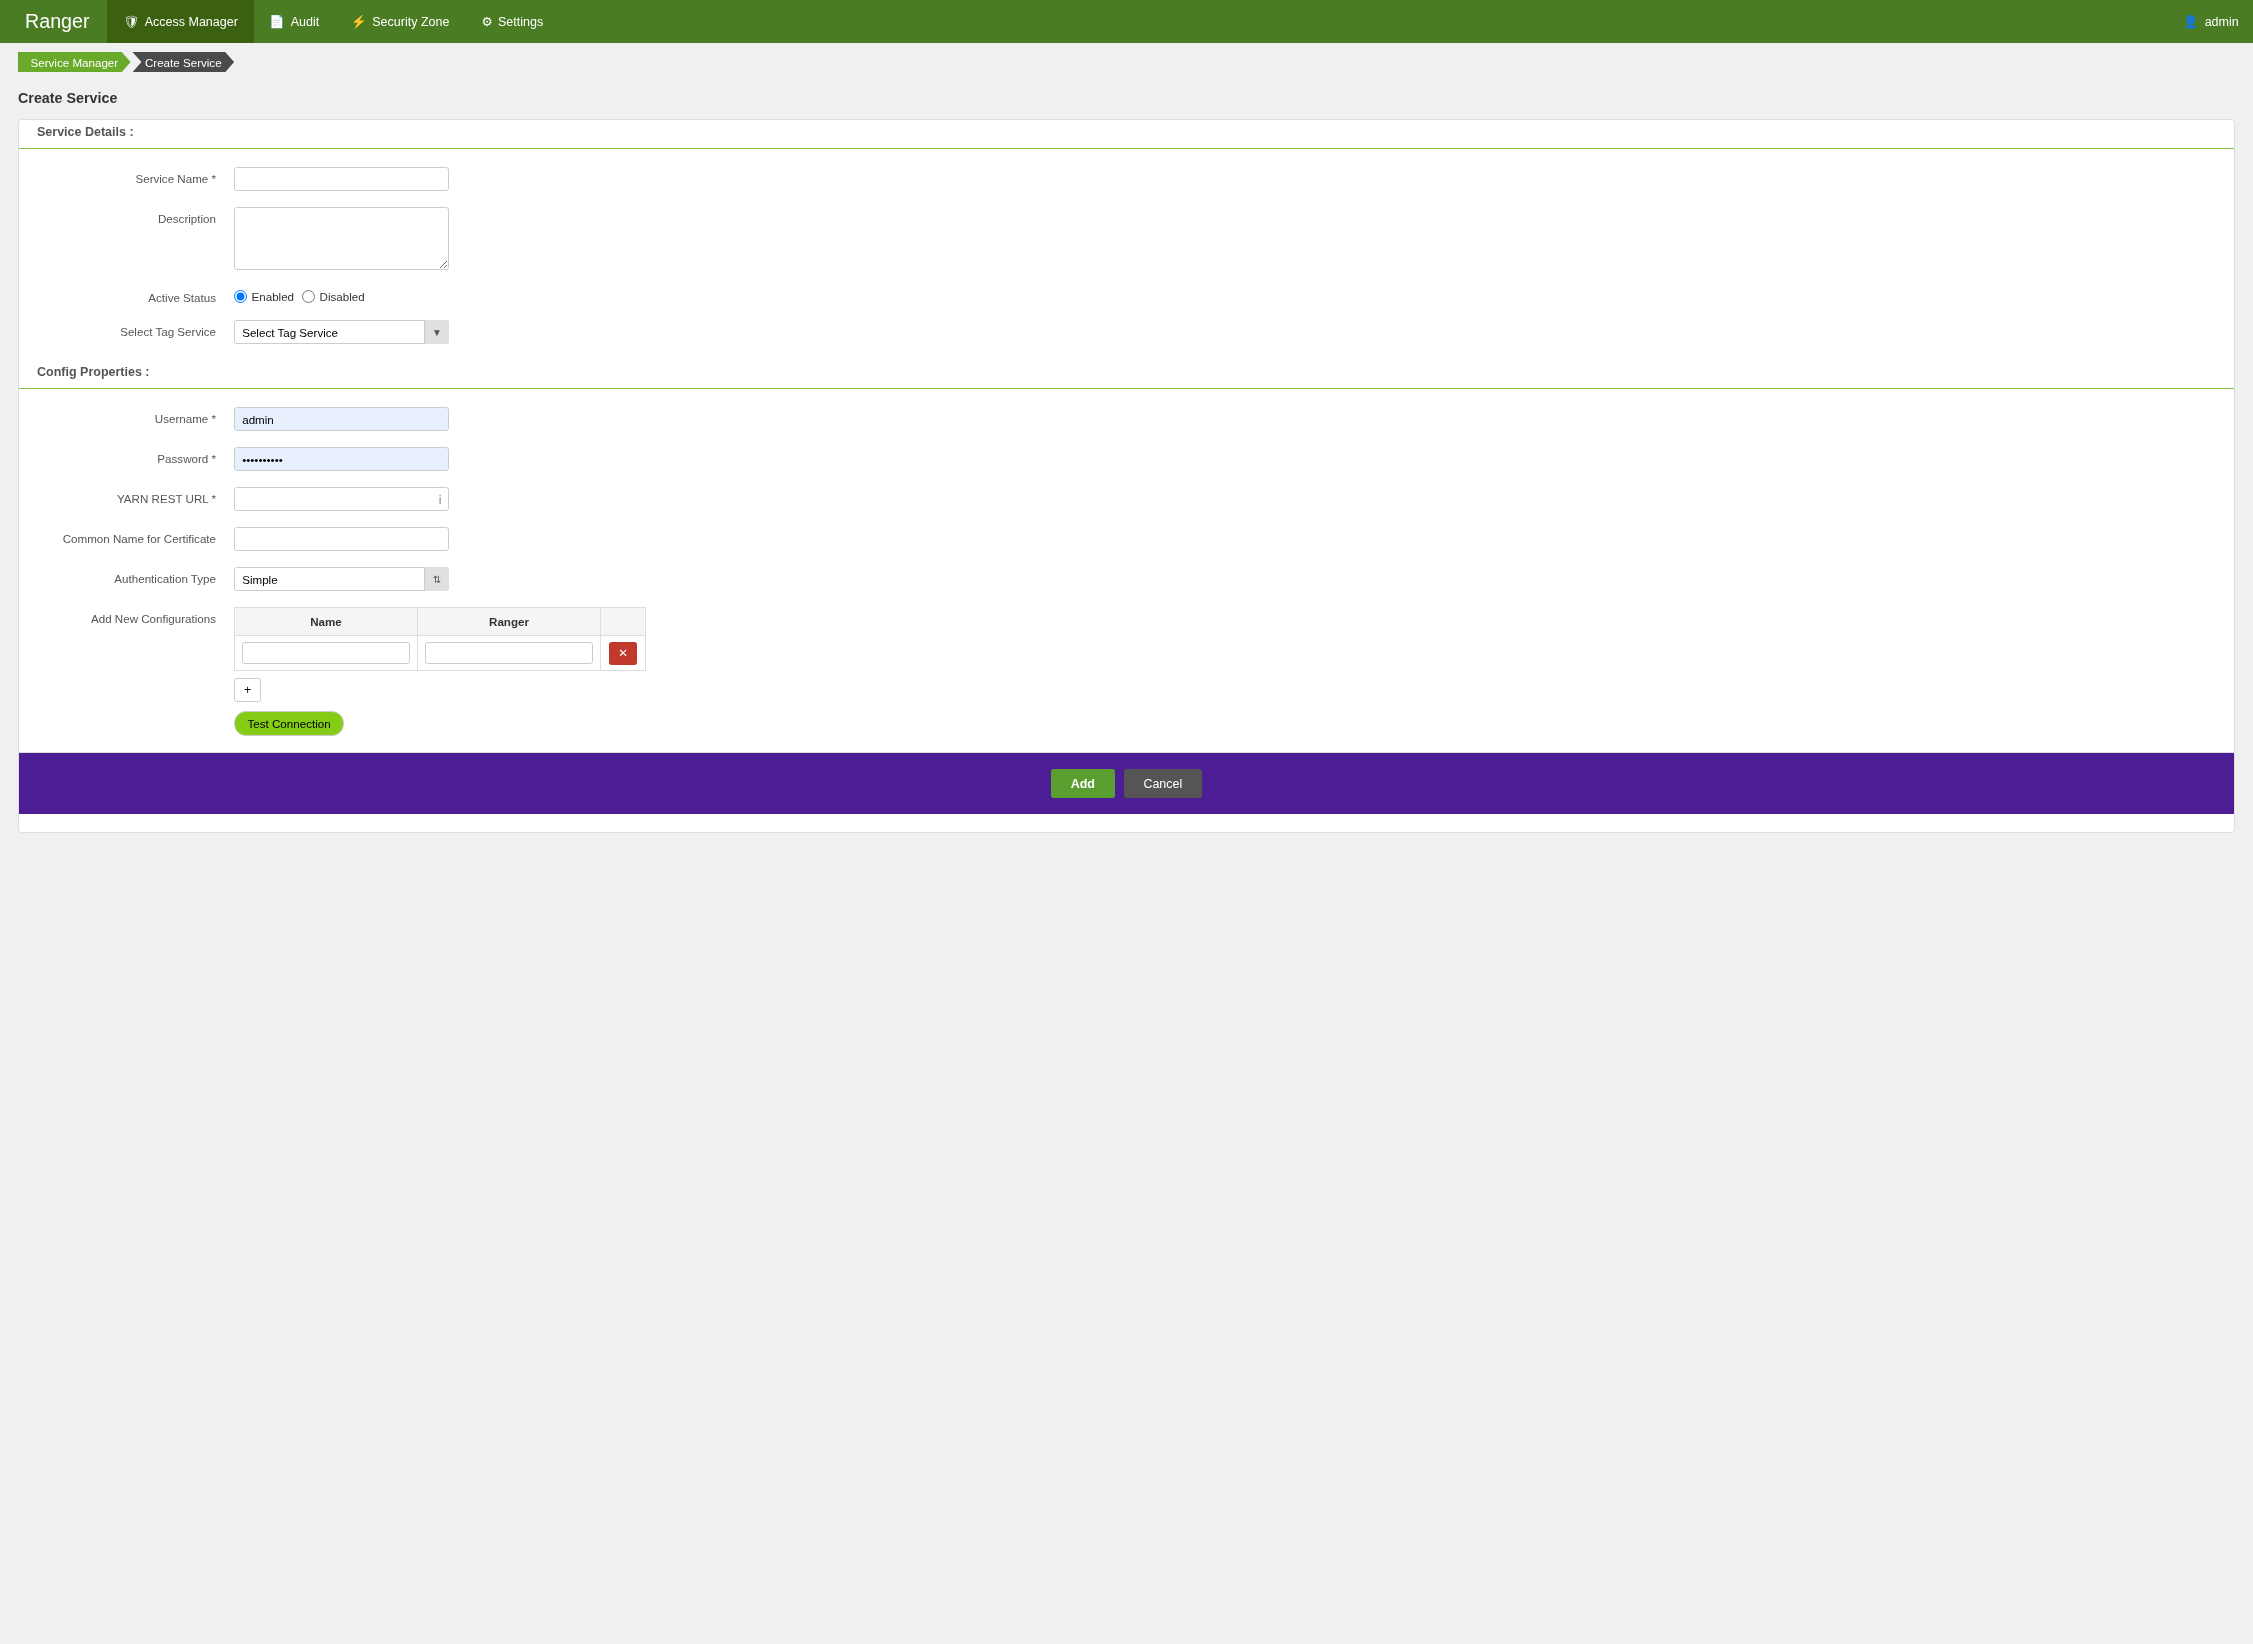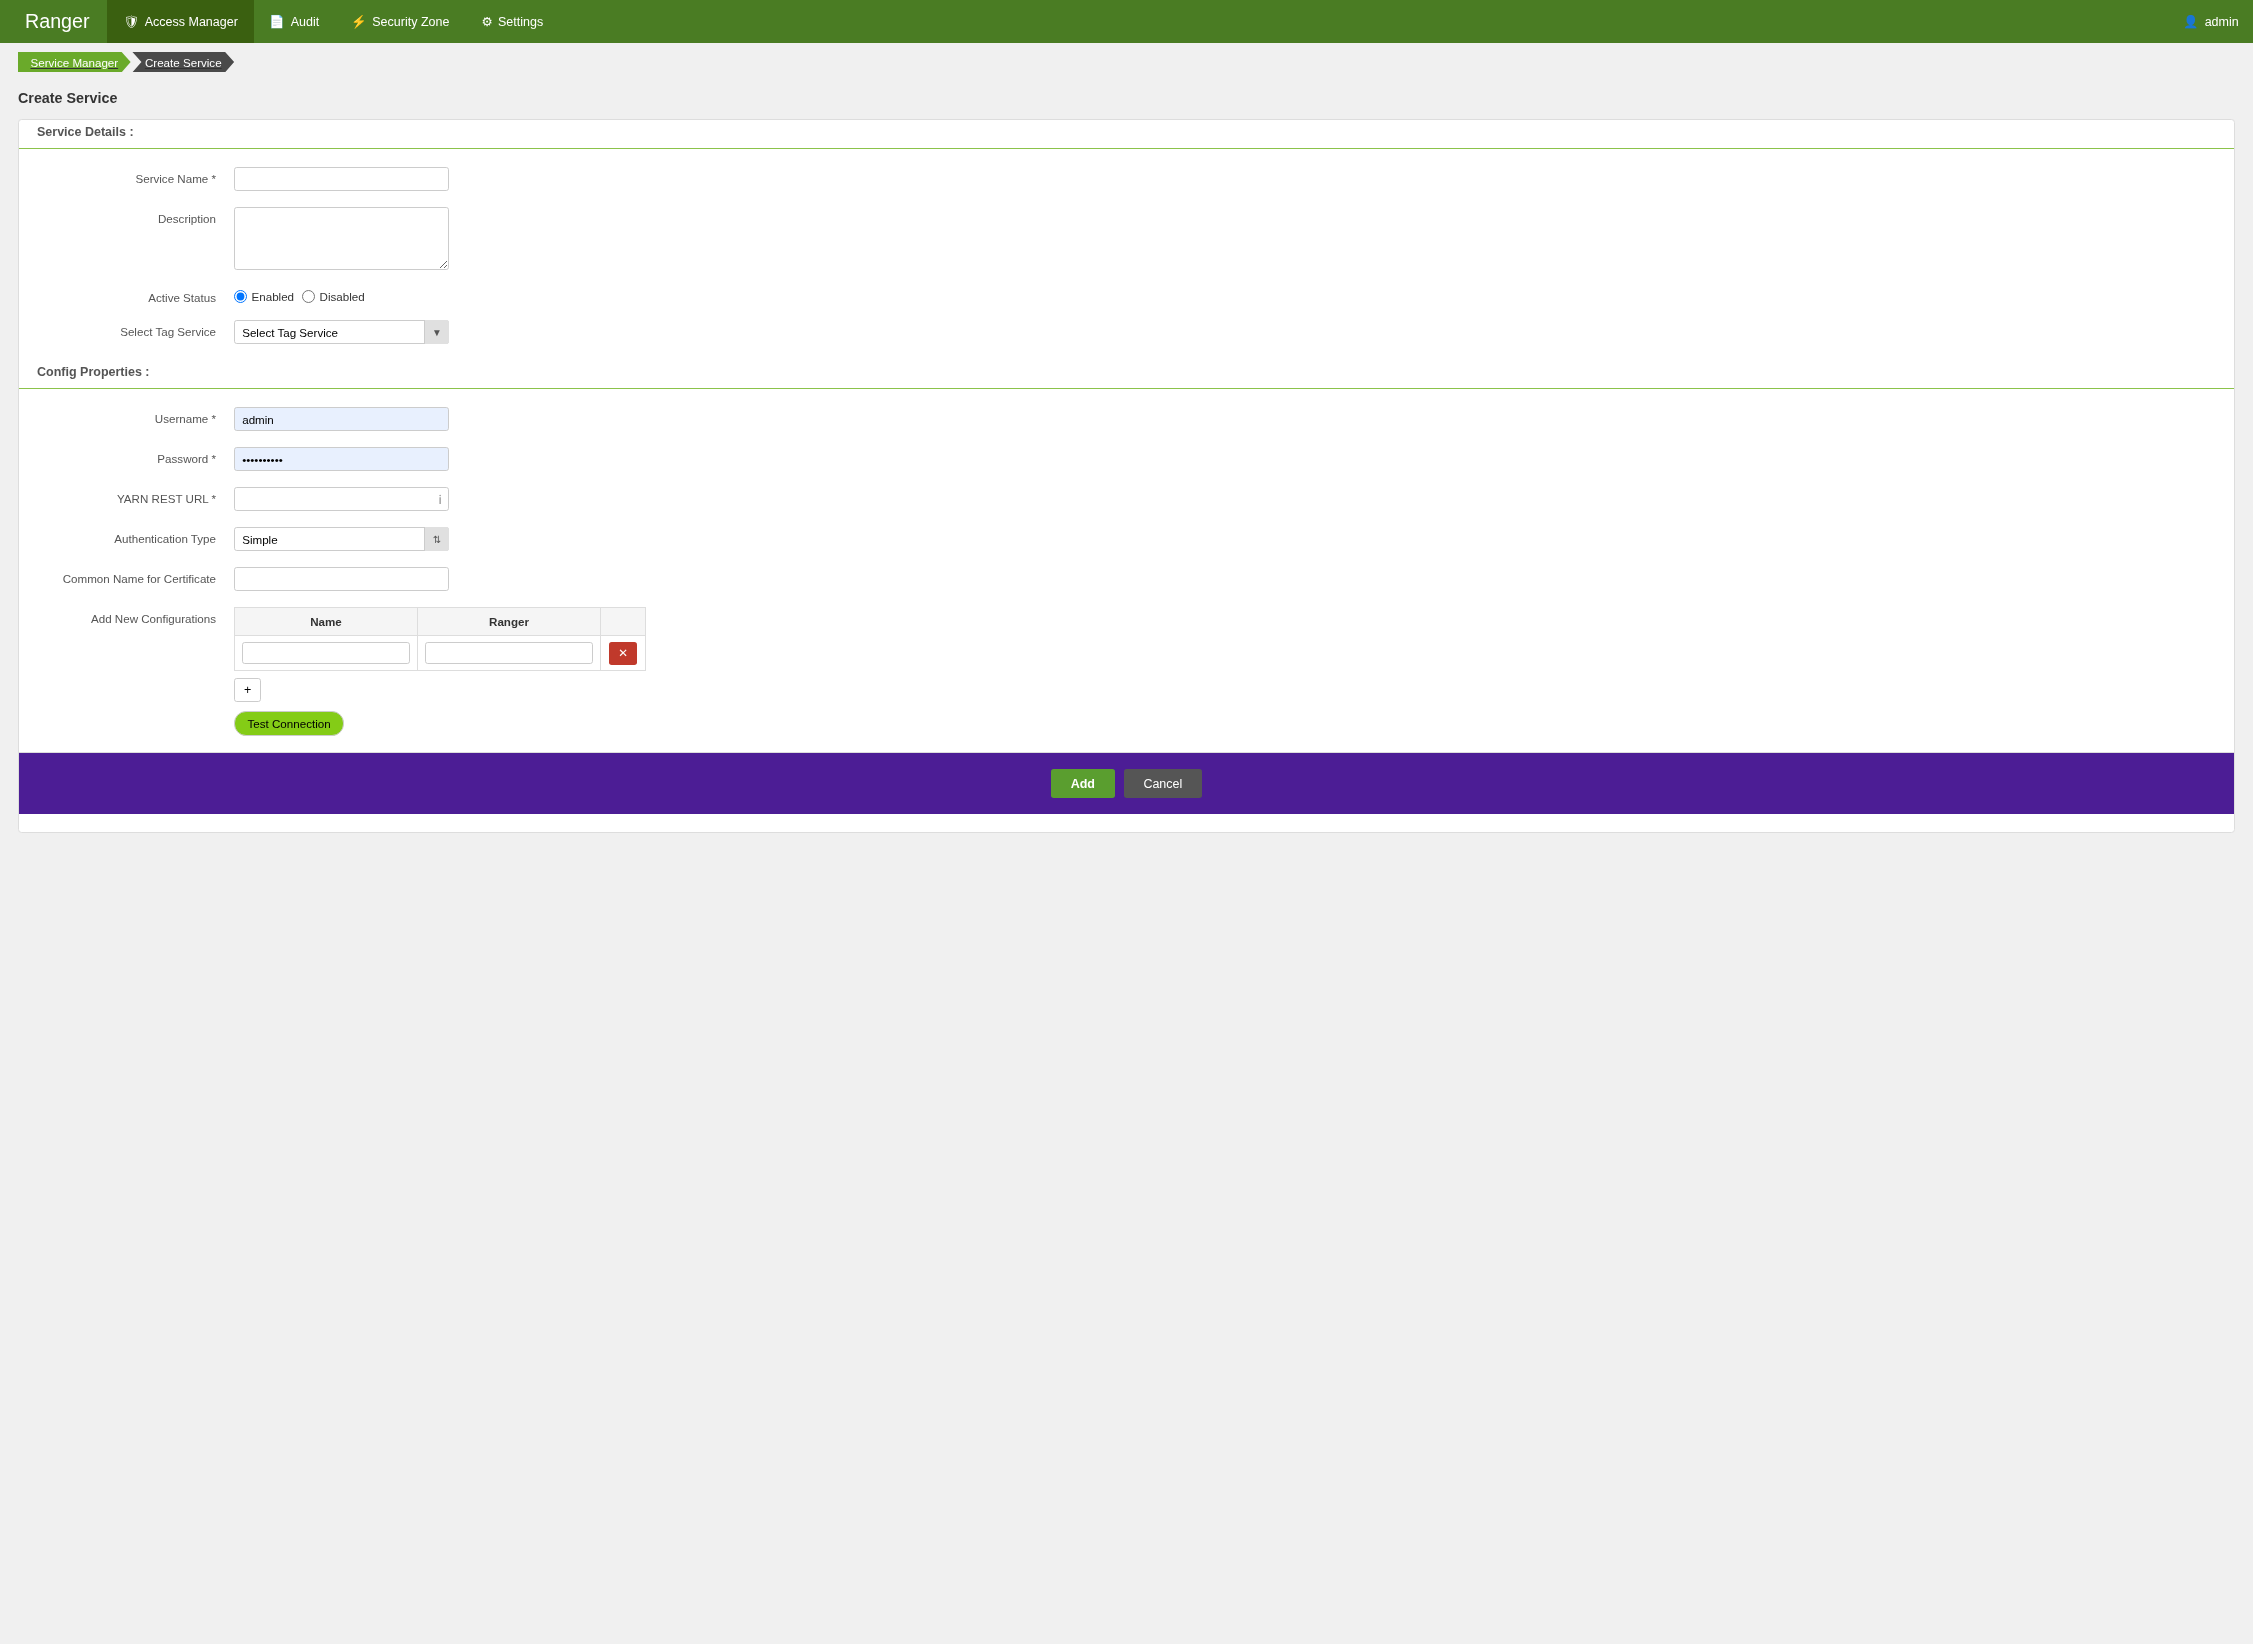--- a/index.html
+++ b/index.html
@@ -44,21 +44,20 @@
       color: white;
       cursor: pointer;
     }
 
     
     .breadcrumb {
       display: flex;
       align-items: center;
       padding: 9px 18px;
       background: #f0f0f0;
-      text-decoration: underline;
     }
     .breadcrumb-item {
       background: #6aaa2a;
       color: white;
       padding: 3.6px 12.5px;
       font-size: 11.6px;
       cursor: pointer;
       position: relative;
       clip-path: polygon(0 0, calc(100% - 9px) 0, 100% 50%, calc(100% - 9px) 100%, 0 100%, 9px 50%);
       margin-right: 1.8px;
@@ -380,33 +379,33 @@
 
     <div class="form-group">
       <label class="form-label">YARN REST URL *</label>
       <div class="input-with-icon">
         <input class="form-control" type="text" style="width: 100%;">
         <span class="input-info-icon">ℹ</span>
       </div>
     </div>
 
     <div class="form-group">
+      <label class="form-label">Common Name for Certificate</label>
+      <input class="form-control" type="text" style="">
+    </div>
+
+    <div class="form-group">
       <label class="form-label">Authentication Type</label>
       <div class="select-wrapper">
         <select>
           <option value="Simple">Simple</option>
           <option value="Kerberos">Kerberos</option>
         </select>
         <div class="select-arrow">⇅</div>
       </div>
-    </div>
-
-    <div class="form-group">
-      <label class="form-label">Common Name for Certificate</label>
-      <input class="form-control" type="text" style="">
     </div>
 
     <div class="form-group">
       <label class="form-label">Add New Configurations</label>
       <div class="config-row-group">
         <div class="config-table-wrapper">
           <table class="config-table">
             <thead>
               <tr>
                 <th>Name</th>

